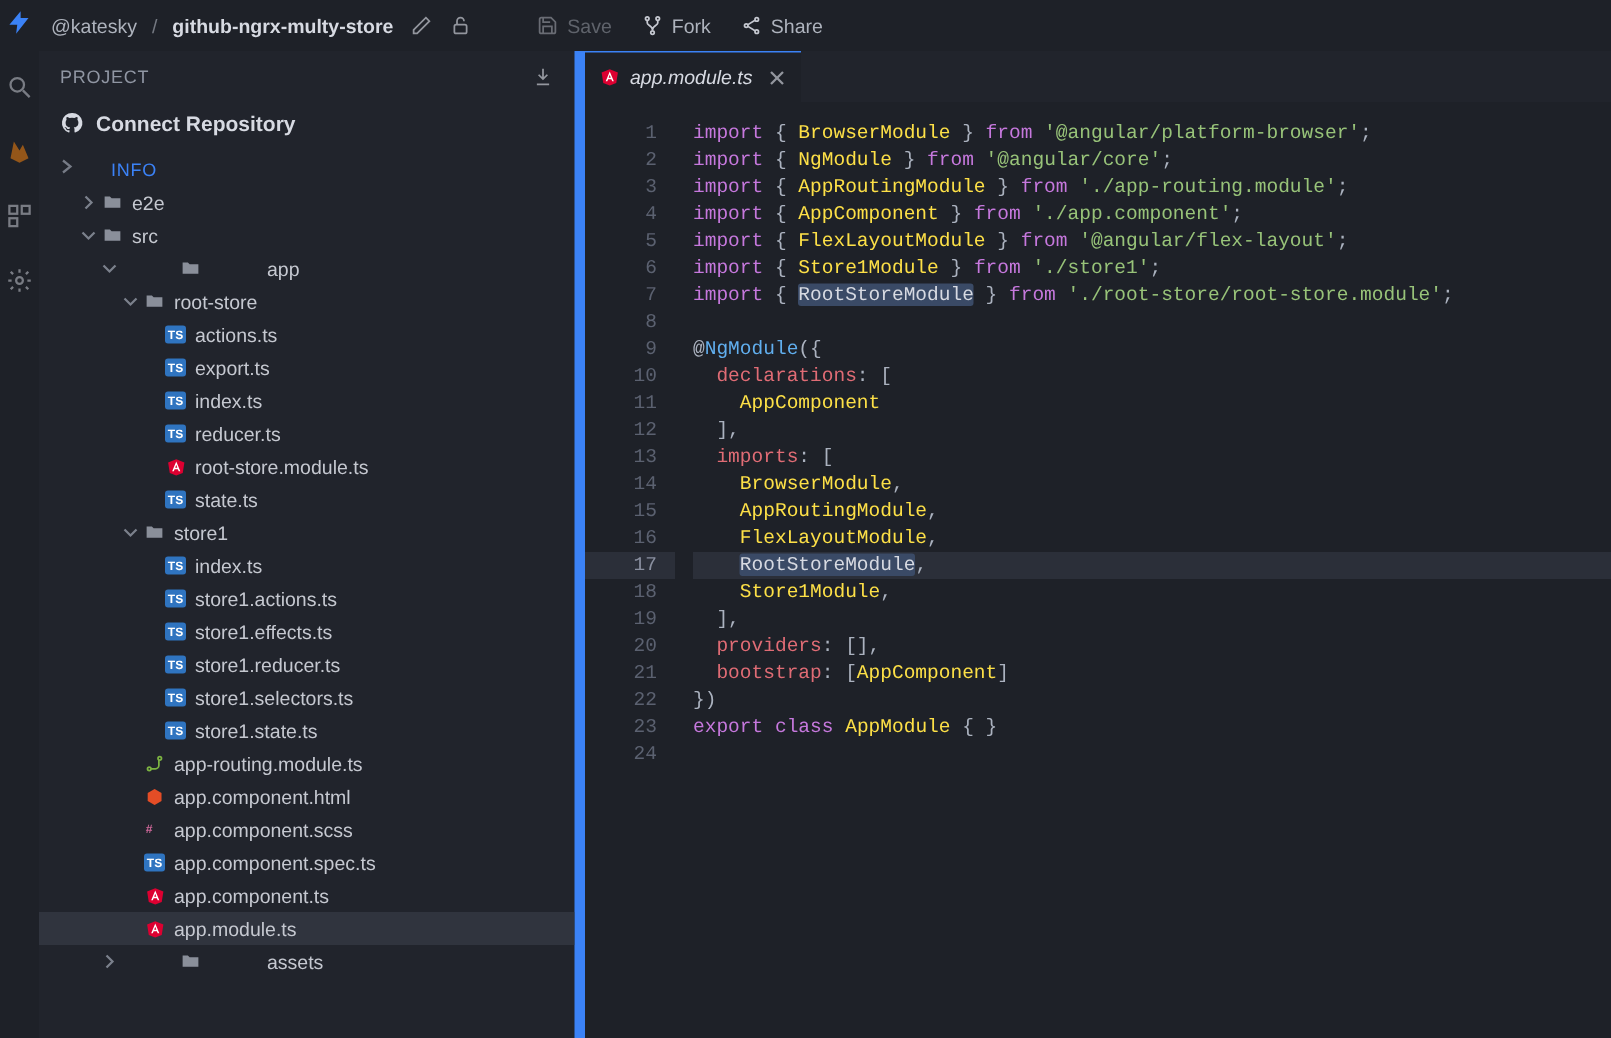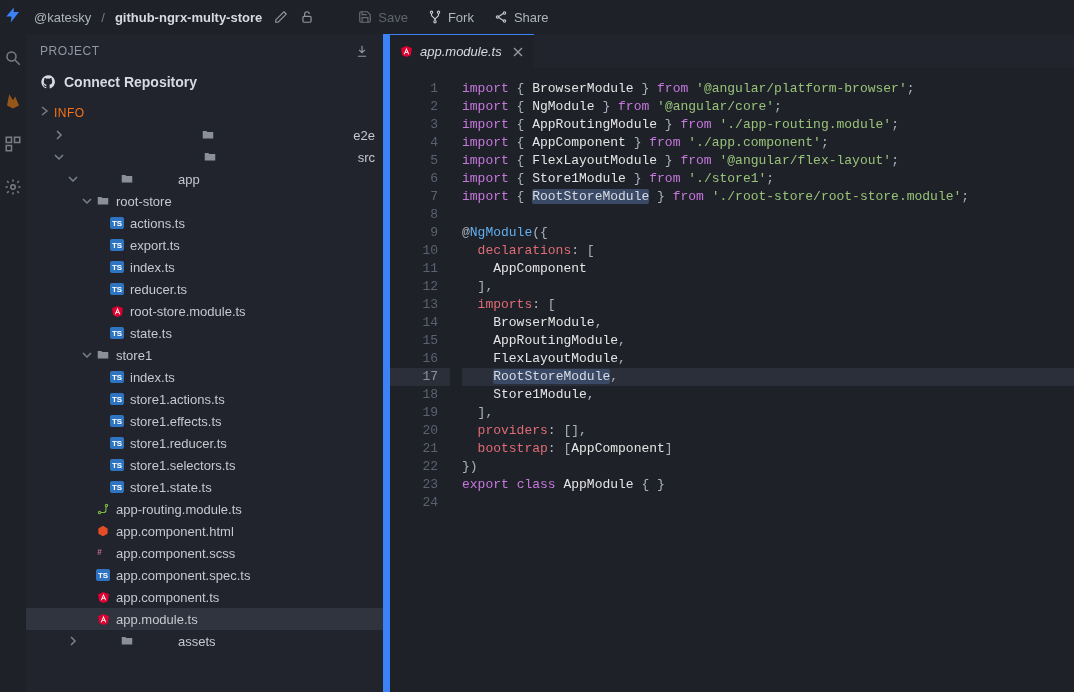--- a/index.html
+++ b/index.html
@@ -73,44 +73,44 @@
   gap: 8px;
   padding: 8px 14px 12px;
   color: #d7dae2;
   font-weight: 600;
   font-size: 14px;
 }
 .connect-repo svg { width: 16px; height: 16px; }
 .section-row {
   display: flex;
   align-items: flex-start;
-  gap: 4px;
+  gap: 24px;
   padding: 4px 8px 4px 14px;
-  color: #f97316;
+  color: #3b82f6;
   font-size: 12px;
   letter-spacing: 0.5px;
   height: 22px;
 }
 .section-row svg.chev { width: 10px; height: 10px; opacity: 0.7; }
 .tree { flex: 1; overflow: auto; }
 .tree-row {
   display: flex;
   align-items: center;
   height: 22px;
   padding-right: 8px;
   color: #c5c8d0;
   font-size: 13px;
   white-space: nowrap;
 }
 .tree-row.selected { background: #30343e; }
 .tree-row .chev { width: 10px; height: 10px; margin-right: 4px; opacity: 0.75; flex-shrink: 0; }
 .tree-row .chev.blank { visibility: hidden; }
 .tree-row .fi { width: 14px; height: 14px; margin-right: 6px; flex-shrink: 0; display: inline-flex; align-items: center; justify-content: center; }
 .tree-row .label { }
-.depth-0 { padding-left: 28px; justify-content: space-between; }
+.depth-0 { padding-left: 28px; }
 .depth-1 { padding-left: 42px; gap: 38px; }
 .depth-2 { padding-left: 56px; }
 .depth-3 { padding-left: 70px; }
 .editor {
   flex: 1;
   display: flex;
   flex-direction: column;
   background: #1e2128;
   min-width: 0;
 }
@@ -151,21 +151,21 @@
   flex: 1;
   padding: 12px 0 0 12px;
   font-family: "SFMono-Regular", Consolas, "Liberation Mono", Menlo, monospace;
   font-size: 13px;
   line-height: 18px;
   white-space: pre;
 }
 .code .line { height: 18px; }
 .code .line.current { background: #2b2f39; }
 .tok-kw { color: #c678dd; }
-.tok-type { color: #e5e5e5; }
+.tok-type { color: #fde047; }
 .tok-str { color: #98c379; }
 .tok-punc { color: #abb2bf; }
 .tok-dec { color: #61afef; }
 .tok-prop { color: #e06c75; }
 .tok-sel { background: #3a4a66; color: #d7dae2; border-radius: 2px; }
 .folder-icon { fill: #8a8f9a; }
 .ts-badge {
   background: #2f74c0; color: #fff; font-size: 8px; font-weight: 700;
   width: 14px; height: 12px; display: inline-flex; align-items: center;
   justify-content: center; border-radius: 2px;

